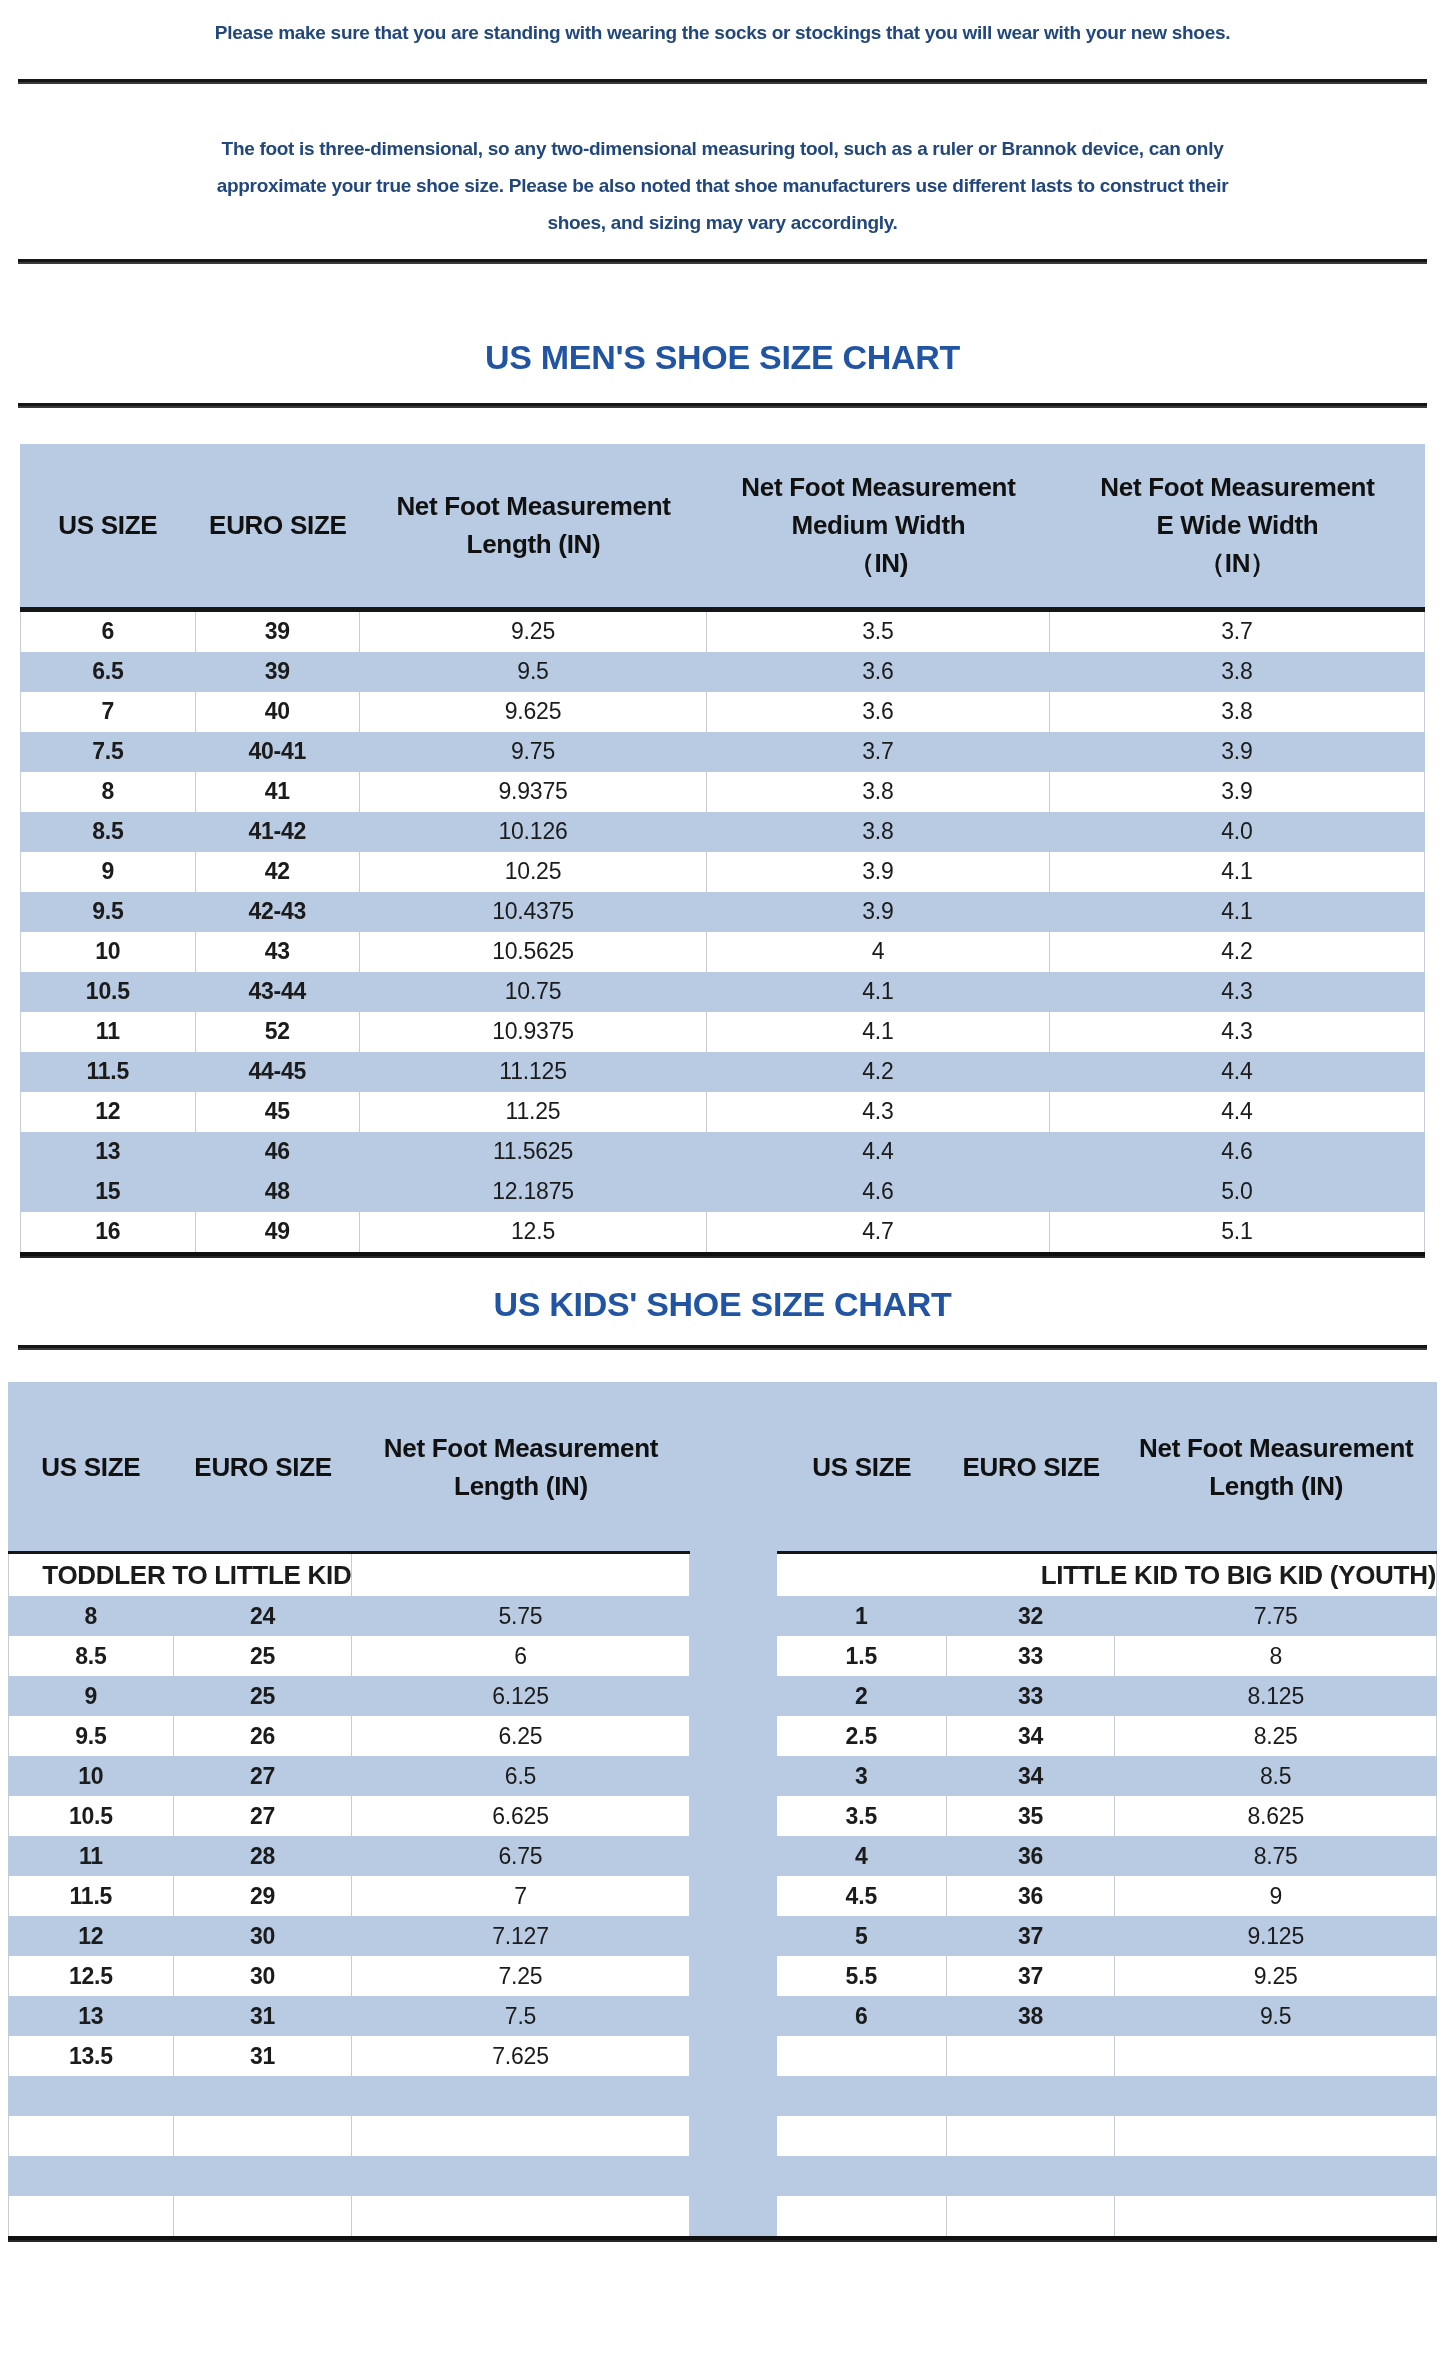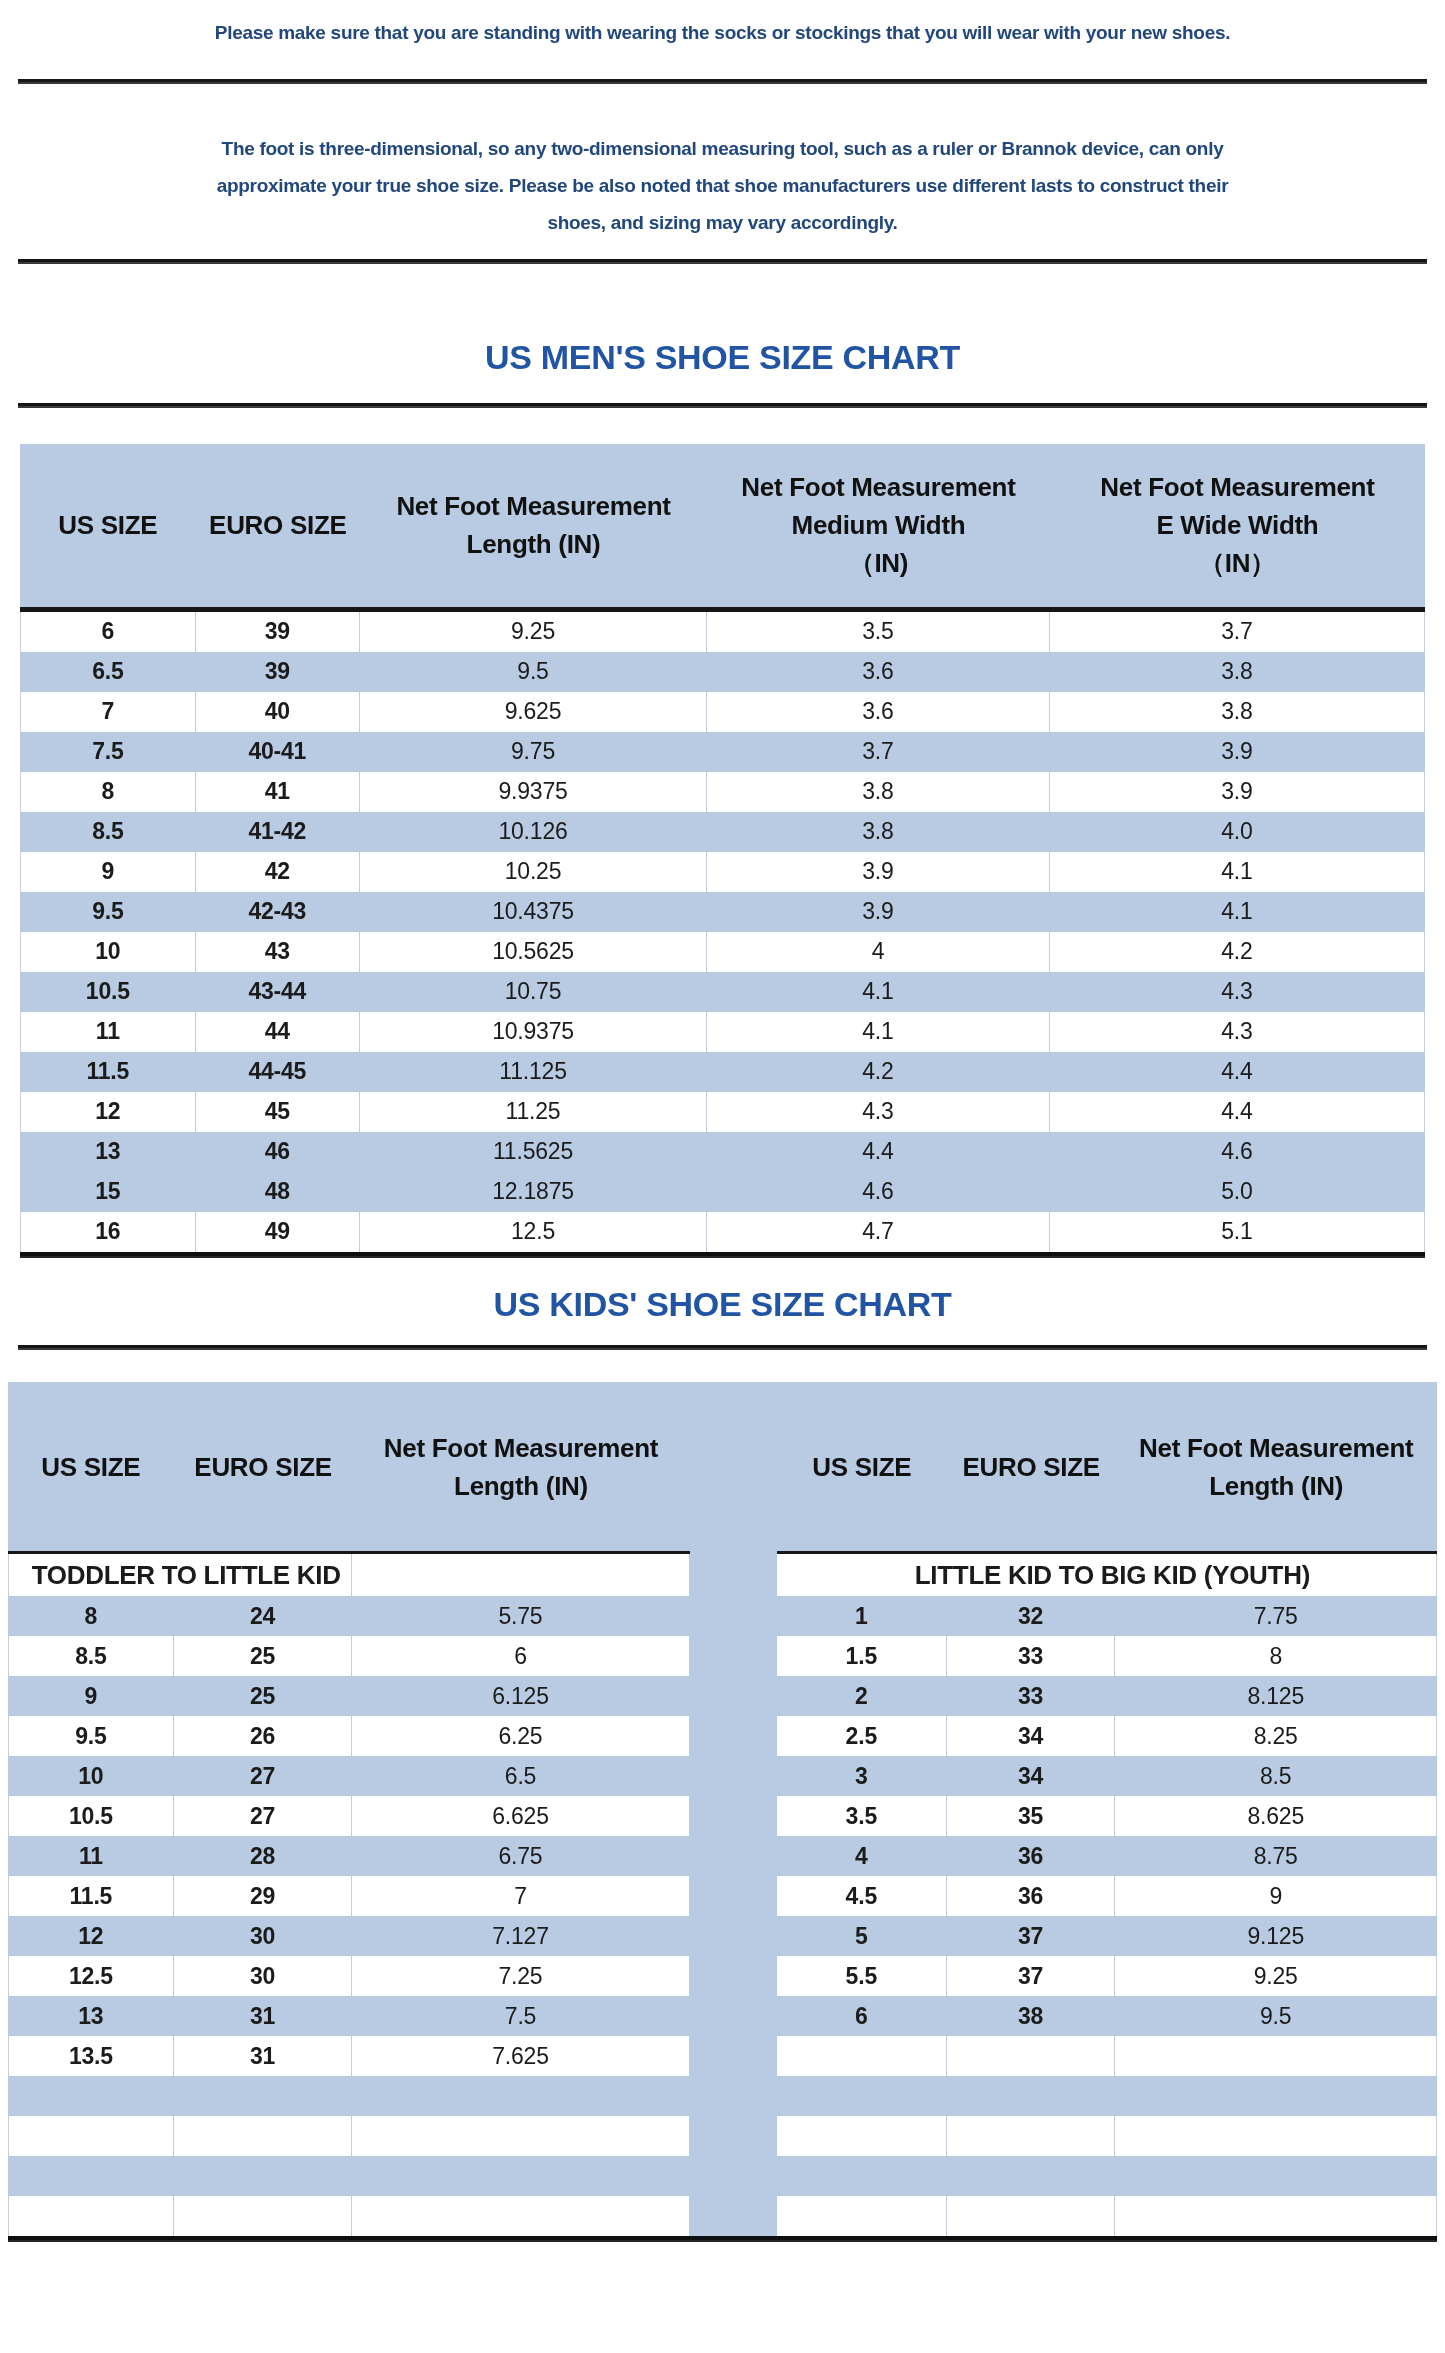--- a/index.html
+++ b/index.html
@@ -55,21 +55,21 @@
   td{
     height:40px;text-align:center;font-size:23px;color:var(--ink);
     padding:0;border-right:1px solid var(--grid);background:#ffffff;
     letter-spacing:-0.2px;
   }
   td:first-child{border-left:1px solid var(--grid);}
   tr.alt td{background:var(--blue);border-color:var(--blue);}
   td.b{font-weight:bold;}
   td.mid, th.mid{background:var(--blue) !important;border-color:var(--blue) !important;}
   td.sec{
-    text-align:center;font-weight:bold;font-size:26px;height:42px;
+    text-align:right;font-weight:bold;font-size:26px;height:42px;
     padding-left:12px;letter-spacing:-0.3px;white-space:nowrap;
   }
   .rule-heavy{
     height:2px;background:#ffffff;
     border-top:4px solid #101010;border-bottom:2px solid #262626;
   }
   .rule-heavy.mens-w{margin:0 20px;}
   .rule-heavy.kids-w{margin:0 8px;}
 </style>
 </head>
@@ -183,21 +183,21 @@
         </tr>
         <tr class="alt">
           <td class="b">10.5</td>
           <td class="b">43-44</td>
           <td>10.75</td>
           <td>4.1</td>
           <td>4.3</td>
         </tr>
         <tr>
           <td class="b">11</td>
-          <td class="b">44</td>
+          <td class="b">52</td>
           <td>10.9375</td>
           <td>4.1</td>
           <td>4.3</td>
         </tr>
         <tr class="alt">
           <td class="b">11.5</td>
           <td class="b">44-45</td>
           <td>11.125</td>
           <td>4.2</td>
           <td>4.4</td>

